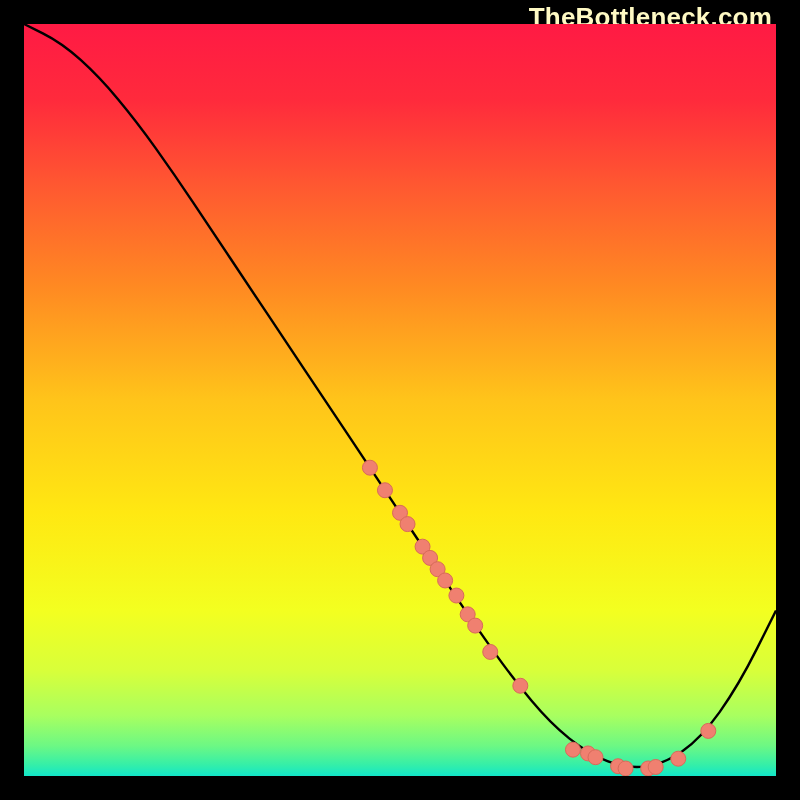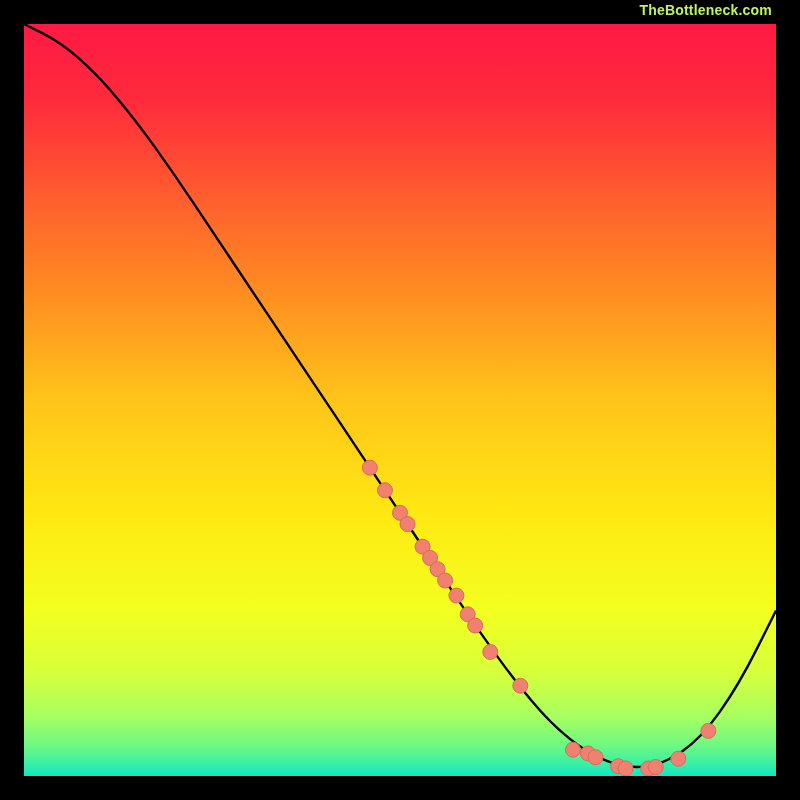--- a/index.html
+++ b/index.html
@@ -23,23 +23,23 @@
     position: absolute;
     left: 0;
     top: 0;
     width: 752px;
     height: 752px;
   }
   .watermark {
     position: absolute;
     top: 2px;
     right: 28px;
-    font-size: 14px;
+    font-size: 26px;
     font-weight: 600;
-    color: #bef264;
+    color: #fef9c3;
     letter-spacing: 0.2px;
   }
   svg {
     display: block;
   }
 </style>
 </head>
 <body>
 
 <div class="watermark">TheBottleneck.com</div>

